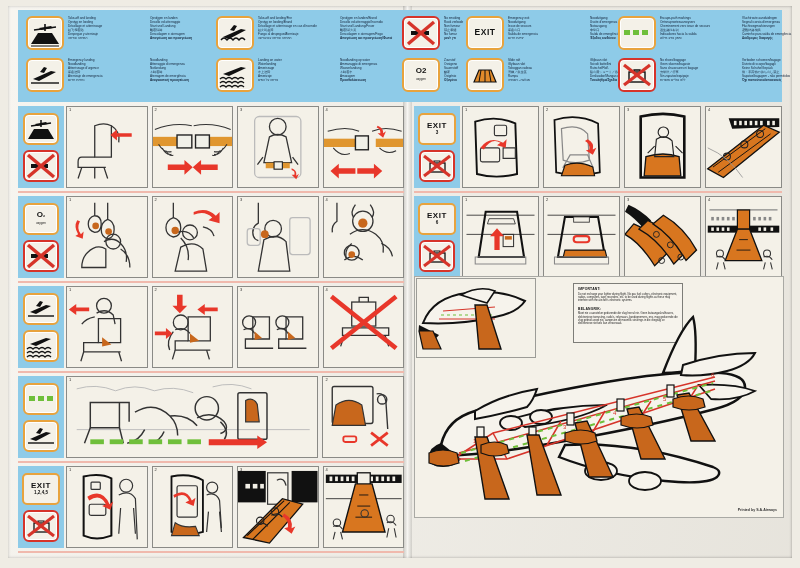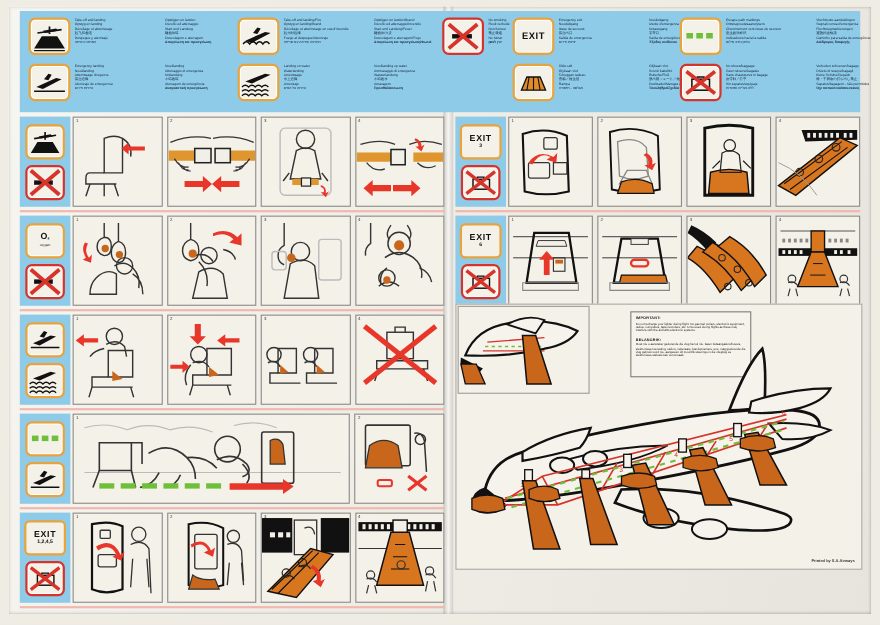--- a/index.html
+++ b/index.html
@@ -184,20 +184,34 @@
       <div class="lgcol">
           <div class="lgtxt">No smoking</div>
         <div class="lgtxt">Rook verbode</div>
         <div class="lgtxt">Non fumeur</div>
         <div class="lgtxt">禁止吸烟</div>
         <div class="lgtxt">No fumar</div>
         <div class="lgtxt"><b>אין לעשן</b></div>
         </div>
     </div>
 
+    <div class="cell" style="left:384px;top:48px;">
+      <div class="lgicon">
+        <div class="o2txt" style="top:6px;font-size:8px;font-weight:bold;color:#111;">O2</div>
+        <div class="o2txt" style="top:17px;font-size:3px;color:#111;">oxygen</div>
+      </div>
+      <div class="lgcol">
+          <div class="lgtxt">Zuurstof</div>
+        <div class="lgtxt">Ossigeno</div>
+        <div class="lgtxt">Sauerstoff</div>
+        <div class="lgtxt">酸素</div>
+        <div class="lgtxt">Oxigénio</div>
+        <div class="lgtxt"><b>Οξυγόνο</b></div>
+        </div>
+    </div>
 
     <div class="cell" style="left:448px;top:6px;">
       <div class="lgicon">
         <div class="o2txt" style="top:9px;font-size:8.5px;font-weight:bold;letter-spacing:.5px;color:#111;">EXIT</div>
       </div>
       <div class="lgcol">
           <div class="lgtxt">Emergency exit</div>
         <div class="lgtxt">Nooduitgang</div>
         <div class="lgtxt">Issue de secours</div>
         <div class="lgtxt">紧急出口</div>

